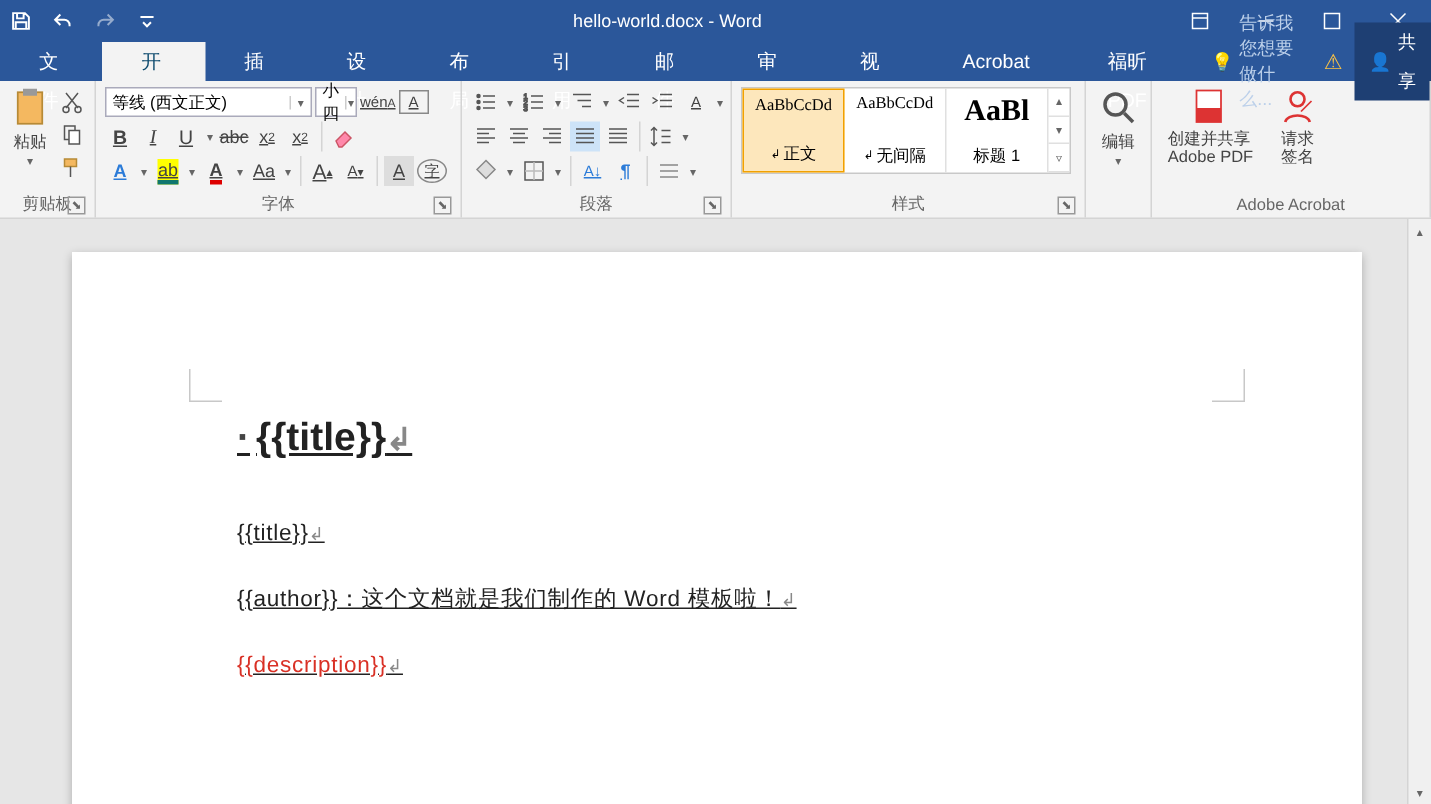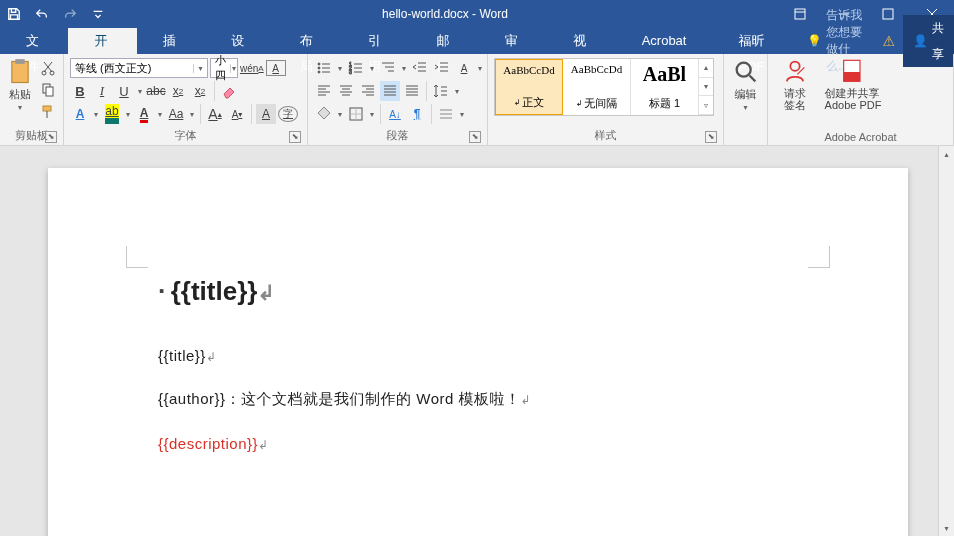--- a/index.html
+++ b/index.html
@@ -61,21 +61,21 @@
 .doc-area { position: relative; height: 390px; background: #e6e6e6; }
 .vscroll { position: absolute; right: 0; top: 0; bottom: 0; width: 16px; background: #f0f0f0; border-left: 1px solid #d4d4d4; }
 .vscroll .arrow { height: 16px; display:flex; align-items:center; justify-content:center; font-size:8px; color:#666; }
 .vscroll .track { position:absolute; top:16px; bottom:16px; left:0; right:0; }
 
 .page { position: absolute; left: 48px; top: 22px; width: 860px; height: 600px; background: #fff; box-shadow: 0 2px 6px rgba(0,0,0,0.25); }
 .margin-corner { position: absolute; width: 22px; height: 22px; }
 .mc-tl { top: 100px; left: 100px; border-left: 1px solid #c8c8c8; border-bottom: 1px solid #c8c8c8; transform: translate(-22px,-22px); }
 .mc-tr { top: 100px; right: 100px; border-right: 1px solid #c8c8c8; border-bottom: 1px solid #c8c8c8; transform: translate(22px,-22px); }
 
-.content { position: absolute; top: 108px; left: 110px; right: 110px; font-family: "DengXian", "Microsoft YaHei", sans-serif; color: #222; }
+.content { position: absolute; top: 108px; left: 110px; right: 110px; font-family: "DengXian", "Microsoft YaHei", sans-serif; color: #222; text-decoration: underline; }
 .content .h1 { font-size: 26px; font-weight: bold; margin-bottom: 40px; }
 .content .p { font-size: 15px; margin-bottom: 26px; letter-spacing: 0.5px; }
 .content .p.red { color: #d93025; }
 .para-mark { color: #888; font-size: 0.8em; }
 .bullet { color: #444; margin-right: 4px; }
 
 svg.ic { width: 16px; height: 16px; }
 </style>
 </head>
 <body>
@@ -219,21 +219,21 @@
         <div class="sbtn">
             <svg class="ic" viewBox="0 0 16 16">
               <path d="M3 11l6-6 4 4-6 6H5z" fill="#f8a" stroke="#c56"></path>
             </svg>
           </div>
       </div>
       <div class="row">
         <div class="sbtn" style="color:#2b7bd8; font-weight:bold">A</div>
           <span class="dd-arrow">▾</span>
         <div class="sbtn">
-            <span style="background:#ff0; border-bottom:6px solid #0f766e">ab</span>
+            <span style="background:#ff0; border-bottom:3px solid #0f766e">ab</span>
           </div>
           <span class="dd-arrow">▾</span>
         <div class="sbtn">
             <span style="border-bottom:3px solid #d00; font-weight:bold">A</span>
           </div>
           <span class="dd-arrow">▾</span>
         <div class="sbtn">Aa</div>
           <span class="dd-arrow">▾</span>
         <div class="sep" style="height:20px"></div>
         <div class="sbtn" style="font-size:14px">A<span style="font-size:8px">▴</span></div>
@@ -397,40 +397,40 @@
           </div>
         <span>编辑</span>
         <span class="dd-arrow">▾</span>
       </div>
     </div>
     <div class="group-label">&nbsp;</div>
   </div>
 
   <div class="group" style="flex:1">
     <div class="group-body">
+      <div class="bigbtn" style="width:66px">
+        <div class="ic">
+            <svg viewBox="0 0 24 24">
+              <rect x="4" y="2" width="14" height="18" fill="#fff" stroke="#d33"></rect>
+              <rect x="4" y="12" width="14" height="8" fill="#d33"></rect>
+            </svg>
+          </div>
+        <span style="white-space:pre-line; line-height:1.1">创建并共享
+Adobe PDF</span>
+      </div>
       <div class="bigbtn" style="width:42px">
         <div class="ic">
             <svg viewBox="0 0 24 24">
               <circle cx="12" cy="7" r="4" fill="none" stroke="#d33" stroke-width="1.5"></circle>
               <path d="M5 20c1-5 13-5 14 0" fill="none" stroke="#d33" stroke-width="1.5"></path>
               <path d="M14 14l6-6" stroke="#d33"></path>
             </svg>
           </div>
         <span style="white-space:pre-line; line-height:1.1">请求
 签名</span>
-      </div>
-      <div class="bigbtn" style="width:66px">
-        <div class="ic">
-            <svg viewBox="0 0 24 24">
-              <rect x="4" y="2" width="14" height="18" fill="#fff" stroke="#d33"></rect>
-              <rect x="4" y="12" width="14" height="8" fill="#d33"></rect>
-            </svg>
-          </div>
-        <span style="white-space:pre-line; line-height:1.1">创建并共享
-Adobe PDF</span>
       </div>
     </div>
     <div class="group-label"><span>Adobe Acrobat</span></div>
   </div>
 </div>
 
 <div class="doc-area">
   <div class="page">
     <div class="margin-corner mc-tl"></div>
     <div class="margin-corner mc-tr"></div>

